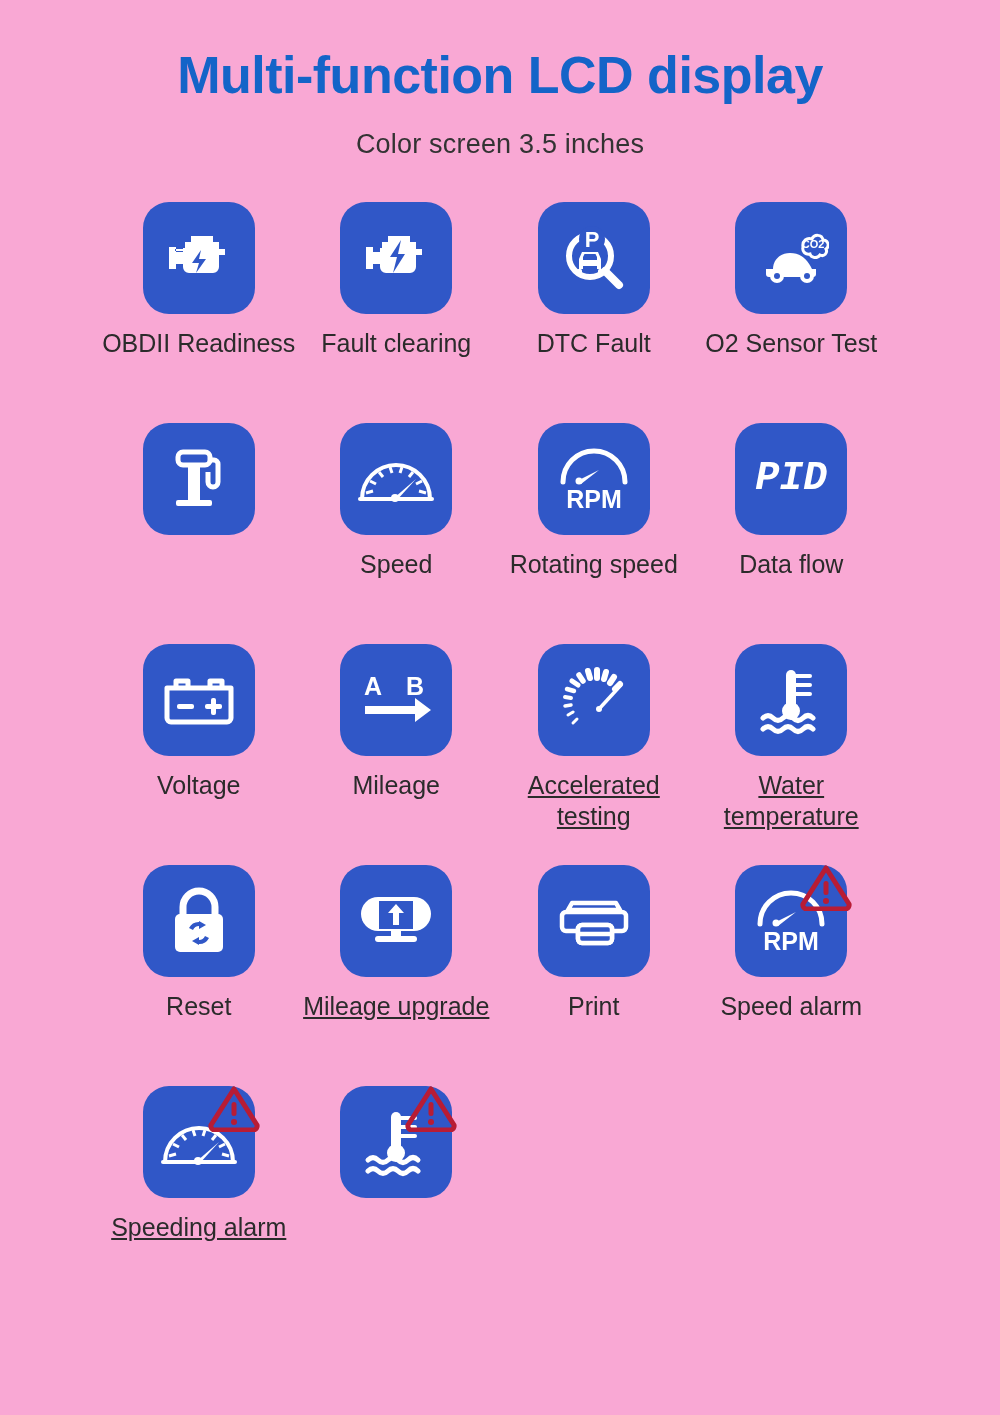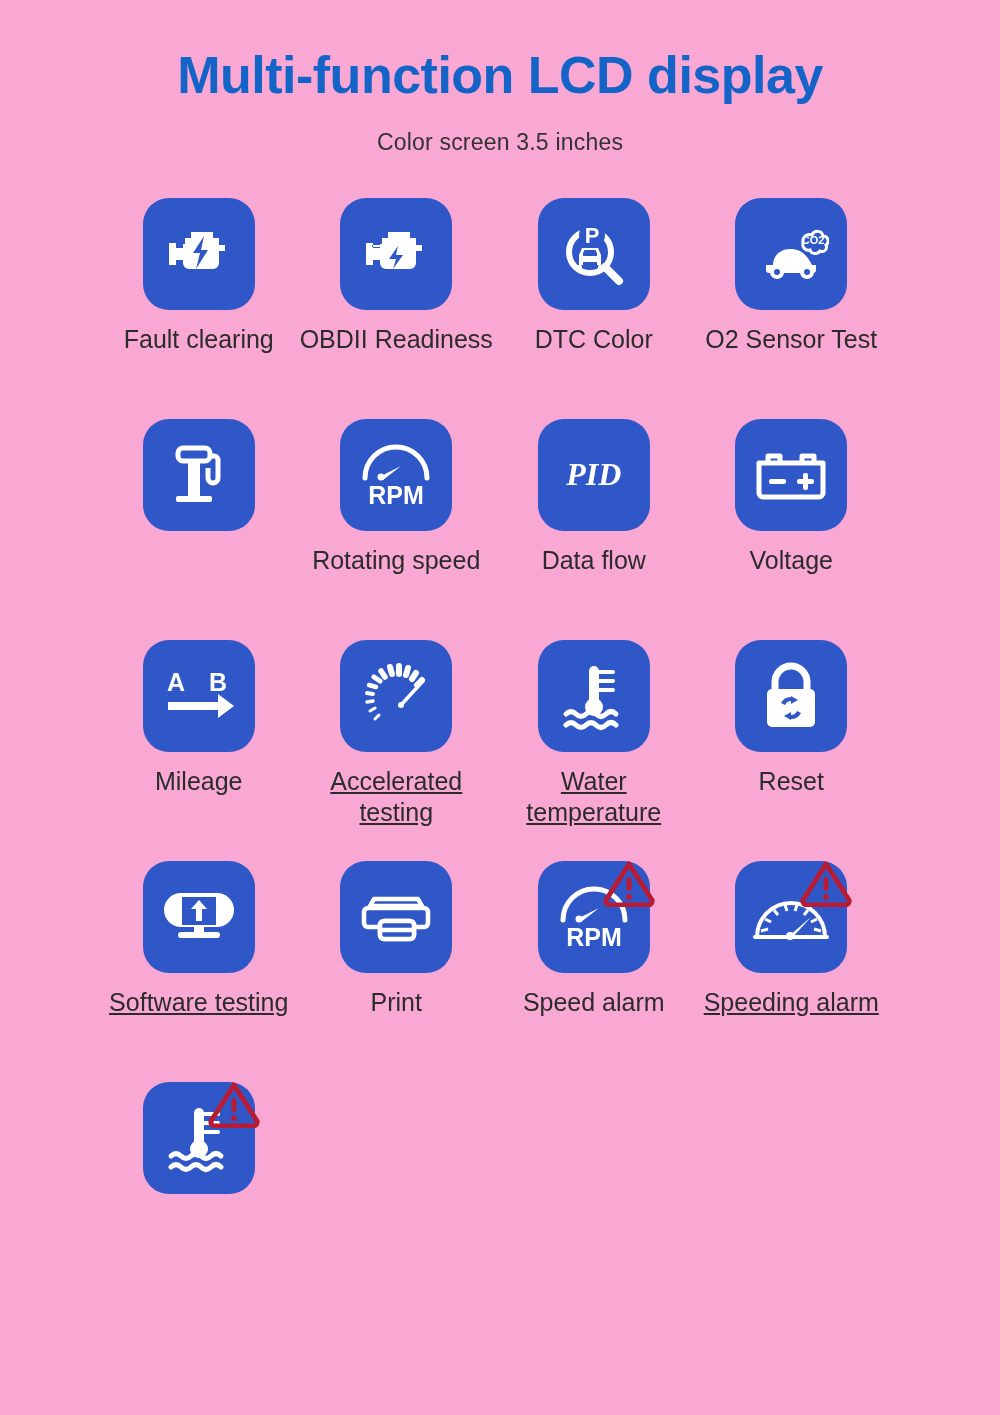--- a/index.html
+++ b/index.html
@@ -26,21 +26,21 @@
     font-size: 52px;
     font-weight: bold;
     letter-spacing: -0.5px;
     margin: 0;
     padding-top: 48px;
     line-height: 1.05;
   }
   .subtitle {
     text-align: center;
     color: #333333;
-    font-size: 23px;
+    font-size: 27px;
     font-weight: normal;
     margin: 0;
     padding-top: 26px;
     letter-spacing: 0.2px;
   }
   .grid {
     margin-top: 42px;
     display: grid;
     grid-template-columns: repeat(4, 1fr);
     padding: 0 110px 0 100px;
@@ -63,25 +63,25 @@
     background: #3057c7;
     border-radius: 26px;
     display: flex;
     align-items: center;
     justify-content: center;
     box-sizing: border-box;
   }
   .tile svg { display: block; }
   .pid-text {
     color: #ffffff;
-    font-size: 32px;
+    font-size: 40px;
     font-weight: bold;
     font-style: italic;
     letter-spacing: 0px;
-    font-family: Liberation Serif, serif;
+    font-family: Liberation Mono, monospace;
   }
   .alarm-badge {
     position: absolute;
     top: -4px;
     right: -6px;
     width: 54px;
     height: 50px;
     pointer-events: none;
   }
   .label {
@@ -102,58 +102,58 @@
 
   <h1 class="title">Multi-function LCD display</h1>
   <div class="subtitle">Color screen 3.5 inches</div>
 
   <div class="grid">
 
     <div class="cell">
       <div class="icon-wrap">
         <div class="tile">
           <svg width="72" height="60" viewBox="0 0 72 60">
-            <path fill="#ffffff" d="M22 14h6V8h22v6h6v7h6v6h-6v12a6 6 0 0 1-6 6H26a6 6 0 0 1-6-6V36h-7v5H7V19h6v5h7v-4h2z"></path>
-            <path fill="#ffffff" d="M6 19h5v22H6z"></path>
-            <path fill="#3057c7" d="M41 12l-11 17h7l-4 16 12-19h-7z"></path>
-          </svg>
-        </div>
-      </div>
-      <div class="label">Fault clearing</div>
-    </div>
-
-    <div class="cell">
-      <div class="icon-wrap">
-        <div class="tile">
-          <svg width="72" height="60" viewBox="0 0 72 60">
             <path fill="#ffffff" d="M22 14h6V8h22v6h6v7h6v6h-6v12a6 6 0 0 1-6 6H26a6 6 0 0 1-6-6V36h-7v5H7V19h6v5h7v-4h2z
                      M20 21h-8v2h8z"></path>
             <path fill="#ffffff" d="M6 19h5v22H6z"></path>
             <path fill="#3057c7" d="M38 22l-9 13h7l-3 10 10-14h-7z"></path>
           </svg>
         </div>
       </div>
       <div class="label">OBDII Readiness</div>
+    </div>
+
+    <div class="cell">
+      <div class="icon-wrap">
+        <div class="tile">
+          <svg width="72" height="60" viewBox="0 0 72 60">
+            <path fill="#ffffff" d="M22 14h6V8h22v6h6v7h6v6h-6v12a6 6 0 0 1-6 6H26a6 6 0 0 1-6-6V36h-7v5H7V19h6v5h7v-4h2z"></path>
+            <path fill="#ffffff" d="M6 19h5v22H6z"></path>
+            <path fill="#3057c7" d="M41 12l-11 17h7l-4 16 12-19h-7z"></path>
+          </svg>
+        </div>
+      </div>
+      <div class="label">Fault clearing</div>
     </div>
 
     <div class="cell">
       <div class="icon-wrap">
         <div class="tile">
           <svg width="70" height="70" viewBox="0 0 70 70">
             <circle cx="31" cy="33" r="21" fill="none" stroke="#ffffff" stroke-width="6"></circle>
             <path d="M46 48 L60 62" stroke="#ffffff" stroke-width="8" stroke-linecap="round"></path>
             <circle cx="33" cy="16" r="13" fill="#3057c7"></circle>
             <text x="33" y="24" font-family="'Liberation Sans',sans-serif" font-size="22" font-weight="bold" fill="#ffffff" text-anchor="middle">P</text>
             <path fill="#ffffff" d="M20 36l3-7h16l3 7v10h-4v-3H24v3h-4V36zm4 1h14v-3l-1.5-3h-11L24 34z"></path>
             <rect x="18" y="46" width="5" height="4" rx="1.5" fill="#ffffff"></rect>
             <rect x="39" y="46" width="5" height="4" rx="1.5" fill="#ffffff"></rect>
           </svg>
         </div>
       </div>
-      <div class="label">DTC Color</div>
+      <div class="label">DTC Fault</div>
     </div>
 
     <div class="cell">
       <div class="icon-wrap">
         <div class="tile">
           <svg width="76" height="62" viewBox="0 0 76 62">
             <g fill="#ffffff">
               <path d="M13 42h50v5a3 3 0 0 1-3 3H16a3 3 0 0 1-3-3z"></path>
               <path d="M20 42c0-9 7-16 17-16 11 0 17 6 22 16z"></path>
               <circle cx="24" cy="49" r="7"></circle>
@@ -179,20 +179,43 @@
               <rect x="10" y="6" width="32" height="13" rx="5"></rect>
               <path d="M42 14h4a4 4 0 0 1 4 4v18a5 5 0 0 1-10 0V26"></path>
             </g>
             <rect x="20" y="19" width="12" height="35" fill="#ffffff"></rect>
             <rect x="8" y="54" width="36" height="6" rx="2" fill="#ffffff"></rect>
           </svg>
         </div>
       </div>
     </div>
 
+    <div class="cell">
+      <div class="icon-wrap">
+        <div class="tile">
+          <svg width="76" height="48" viewBox="0 0 76 48">
+            <path d="M4 44a34 34 0 0 1 68 0" fill="none" stroke="#ffffff" stroke-width="4"></path>
+            <line x1="2" y1="44" x2="74" y2="44" stroke="#ffffff" stroke-width="4" stroke-linecap="round"></line>
+            <g stroke="#ffffff" stroke-width="3">
+              <line x1="8" y1="38" x2="15" y2="36"></line>
+              <line x1="12" y1="26" x2="18" y2="29"></line>
+              <line x1="21" y1="17" x2="25" y2="22"></line>
+              <line x1="32" y1="12" x2="34" y2="18"></line>
+              <line x1="44" y1="12" x2="42" y2="18"></line>
+              <line x1="55" y1="17" x2="51" y2="22"></line>
+              <line x1="64" y1="26" x2="58" y2="29"></line>
+              <line x1="68" y1="38" x2="61" y2="36"></line>
+            </g>
+            <path d="M36 43 L58 24 L39 45z" fill="#ffffff"></path>
+            <circle cx="37" cy="43" r="4" fill="#ffffff"></circle>
+          </svg>
+        </div>
+      </div>
+      <div class="label">Speed</div>
+    </div>
 
     <div class="cell">
       <div class="icon-wrap">
         <div class="tile">
           <svg width="78" height="74" viewBox="0 0 78 74">
             <path d="M8 40a31 31 0 0 1 62 0" fill="none" stroke="#ffffff" stroke-width="5" stroke-linecap="round"></path>
             <path d="M24 38 L44 28 L26 42z" fill="#ffffff"></path>
             <circle cx="24" cy="39" r="3.5" fill="#ffffff"></circle>
             <text x="39" y="66" font-family="'Liberation Sans',sans-serif" font-size="25" font-weight="bold" fill="#ffffff" text-anchor="middle">RPM</text>
           </svg>
@@ -312,21 +335,21 @@
         <div class="tile">
           <svg width="78" height="60" viewBox="0 0 78 60">
             <rect x="4" y="6" width="70" height="34" rx="17" fill="#ffffff"></rect>
             <rect x="22" y="10" width="34" height="28" fill="#3057c7"></rect>
             <rect x="34" y="38" width="10" height="9" fill="#ffffff"></rect>
             <rect x="18" y="45" width="42" height="6" rx="3" fill="#ffffff"></rect>
             <path fill="#ffffff" d="M39 13l8 9h-5v12h-6V22h-5z"></path>
           </svg>
         </div>
       </div>
-      <div class="label lbl-wide">Software testing</div>
+      <div class="label lbl-wide">Mileage upgrade</div>
     </div>
 
     <div class="cell">
       <div class="icon-wrap">
         <div class="tile">
           <svg width="76" height="58" viewBox="0 0 76 58">
             <g fill="none" stroke="#ffffff" stroke-width="4.5" stroke-linejoin="round">
               <path d="M16 11h44l4 7H12z"></path>
               <rect x="6" y="20" width="64" height="19" rx="4"></rect>
               <rect x="22" y="33" width="34" height="18" rx="4"></rect>

